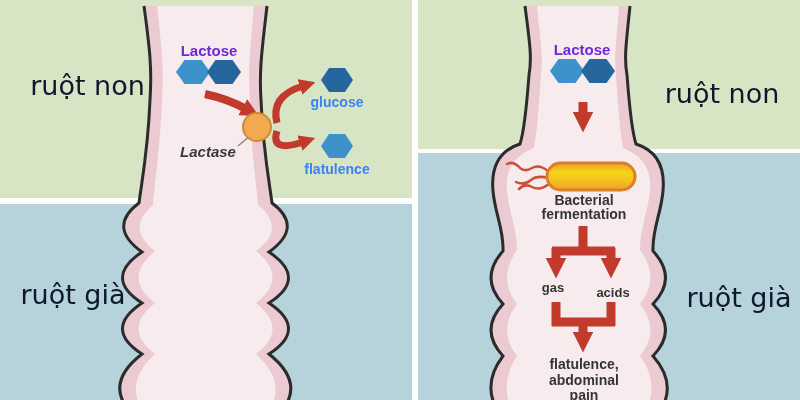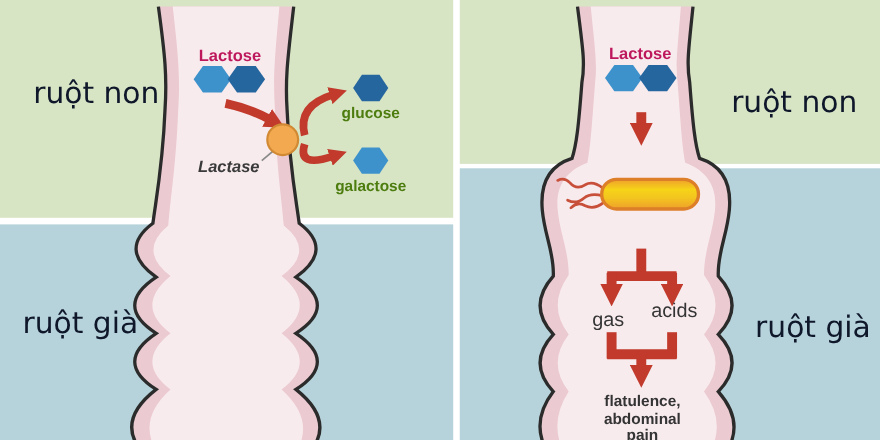--- a/index.html
+++ b/index.html
@@ -5,25 +5,25 @@
   html,body{margin:0;padding:0;background:#ffffff;}
   #stage{position:relative;width:800px;height:400px;overflow:hidden;background:#ffffff;
          font-family:"Liberation Sans",sans-serif;}
   .bg{position:absolute;}
   .bg-green{background:#d7e5c5;}
   .bg-blue{background:#b6d3db;}
   #svg-layer{position:absolute;left:0;top:0;width:800px;height:400px;}
   .label{position:absolute;color:#333333;text-align:center;line-height:1.05;}
   .viet{font-family:"DejaVu Sans","Liberation Sans",sans-serif;font-size:27px;color:#0f172a;
         white-space:nowrap;}
-  .mol{font-weight:bold;font-size:15px;color:#be185d;}
-  .sugar{font-weight:bold;font-size:14px;color:#4d7c0f;}
+  .mol{font-weight:bold;font-size:15px;color:#6d28d9;}
+  .sugar{font-weight:bold;font-size:14px;color:#3b82f6;}
   .lactase{font-weight:bold;font-style:italic;font-size:15px;color:#3a3a3a;text-align:center;}
   .ferm{font-weight:bold;font-size:14px;color:#343434;line-height:14px;}
-  .prod{font-weight:normal;font-size:18px;color:#343434;}
+  .prod{font-weight:bold;font-size:13px;color:#343434;}
   .symptoms{font-weight:bold;font-size:14px;color:#343434;line-height:15.5px;}
 </style>
 </head>
 <body>
 
 <div id="stage">
 
   <div class="bg bg-green" style="left:0;top:0;width:412px;height:198px;"></div>
   <div class="bg bg-blue" style="left:0;top:204px;width:412px;height:196px;"></div>
   <div class="bg bg-green" style="left:418px;top:0;width:382px;height:149px;"></div>
@@ -117,21 +117,22 @@
       <path d="M 552,322 L 615,322"></path>
       <path d="M 583,319 L 583,336" marker-end="url(#ah)"></path>
     </g>
   </svg>
 
   <div class="label viet" style="left:30px;top:72px;width:115px;">ruột non</div>
   <div class="label viet" style="left:18px;top:281px;width:110px;">ruột già</div>
   <div class="label mol" style="left:173px;top:43px;width:72px;">Lactose</div>
   <div class="label lactase" style="left:172px;top:144px;width:72px;">Lactase</div>
   <div class="label sugar" style="left:303px;top:95px;width:68px;">glucose</div>
-  <div class="label sugar" style="left:295px;top:162px;width:84px;">galactose</div>
+  <div class="label sugar" style="left:295px;top:162px;width:84px;">flatulence</div>
 
   <div class="label viet" style="left:664px;top:80px;width:116px;">ruột non</div>
   <div class="label viet" style="left:682px;top:284px;width:114px;">ruột già</div>
   <div class="label mol" style="left:546px;top:42px;width:72px;">Lactose</div>
+  <div class="label ferm" style="left:532px;top:193px;width:104px;">Bacterial fermentation</div>
   <div class="label prod" style="left:530px;top:281px;width:46px;">gas</div>
-  <div class="label prod" style="left:586px;top:273px;width:54px;">acids</div>
+  <div class="label prod" style="left:586px;top:286px;width:54px;">acids</div>
   <div class="label symptoms" style="left:538px;top:357px;width:92px;">flatulence, abdominal pain</div>
 </div>
 
 </body></html>

